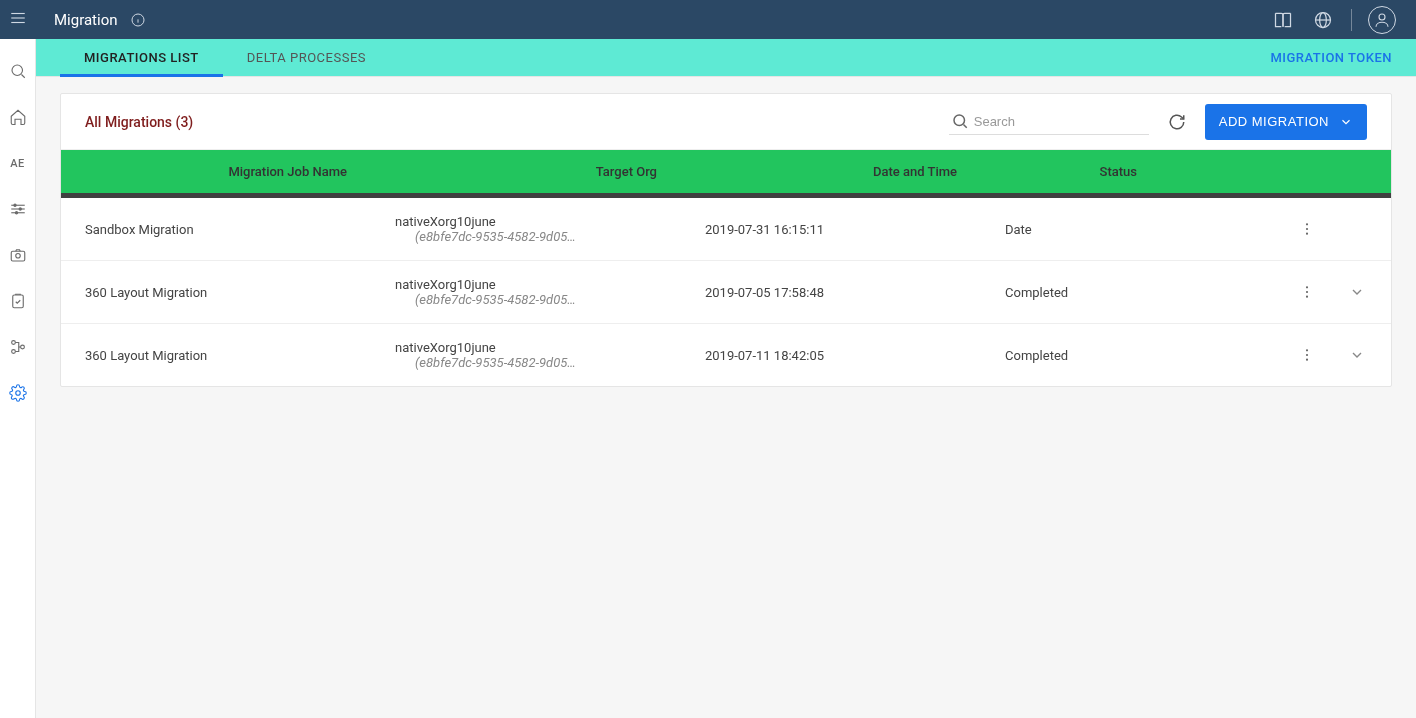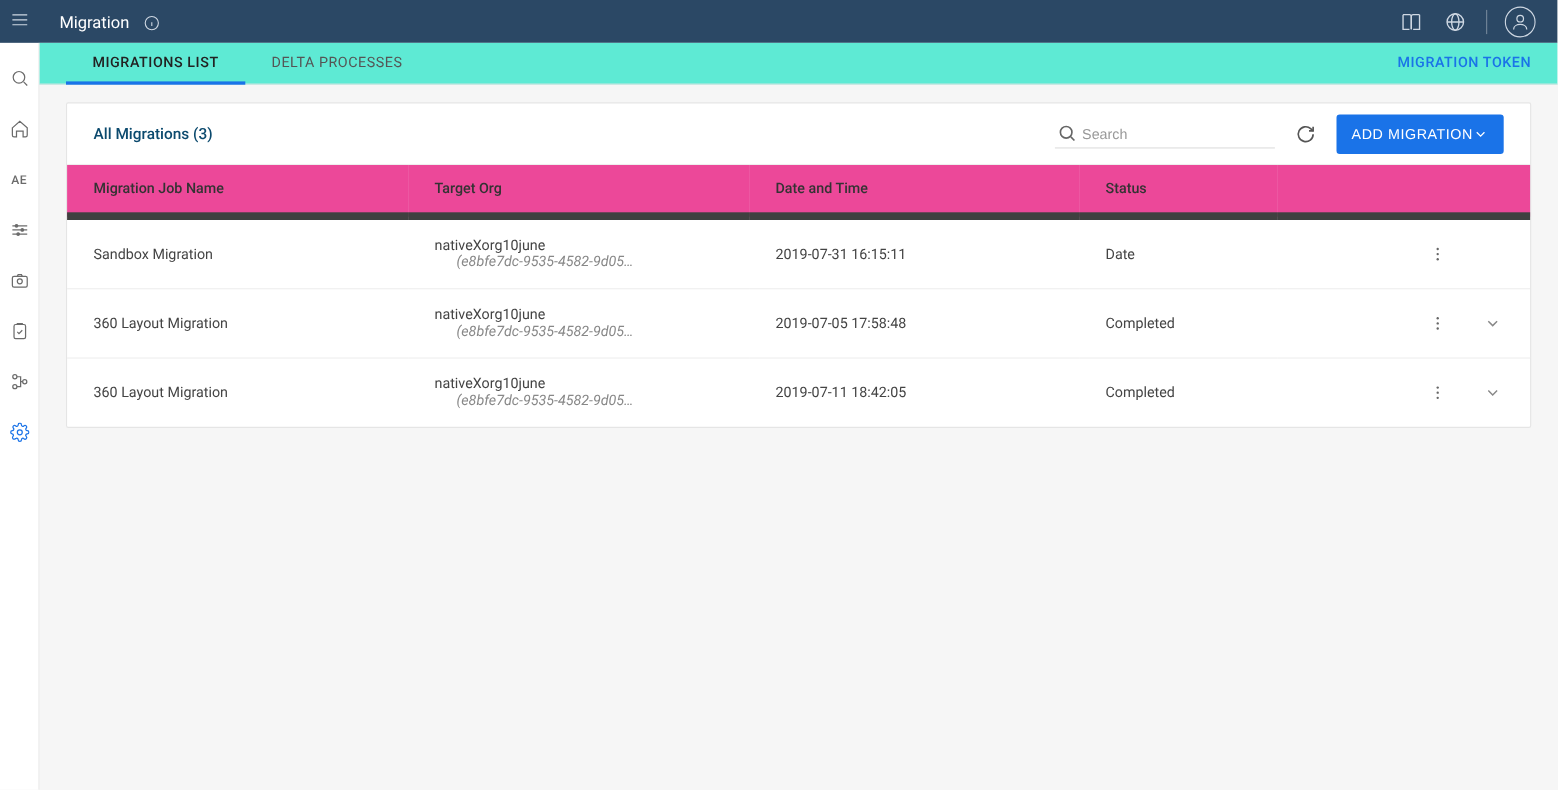--- a/index.html
+++ b/index.html
@@ -21,21 +21,21 @@
     align-items: center;
     justify-content: center;
     height: 100%;
   }
   .header-title {
     font-size: 15px;
     font-weight: 400;
     color: #fff;
     margin-left: 18px;
     display: flex;
-    align-items: flex-end;
+    align-items: center;
     gap: 12px;
   }
   .header-right {
     margin-left: auto;
     display: flex;
     align-items: center;
     gap: 16px;
     padding-right: 20px;
   }
   .header-right .icon-btn {
@@ -143,21 +143,21 @@
   }
   .card-header {
     display: flex;
     align-items: center;
     height: 56px;
     padding: 0 24px;
     border-bottom: 1px solid #eee;
   }
   .card-title {
     font-size: 14px;
-    color: #0c4a6e;
+    color: #7f1d1d;
     font-weight: 500;
   }
   .card-header-right {
     margin-left: auto;
     display: flex;
     align-items: center;
     gap: 18px;
   }
   .search-wrap {
     display: flex;
@@ -185,38 +185,39 @@
     background: #1a73e8;
     color: #fff;
     font-size: 13px;
     letter-spacing: 0.5px;
     border: none;
     border-radius: 3px;
     height: 36px;
     padding: 0 14px;
     display: flex;
     align-items: center;
+    gap: 10px;
     cursor: pointer;
     font-weight: 500;
   }
   .add-btn .chev { display: inline-flex; }
 
   
   .table {
     width: 100%;
     border-collapse: collapse;
   }
   .thead-row th {
-    text-align: left;
+    text-align: right;
     font-weight: 500;
     font-size: 13px;
     color: #333;
     padding: 14px 24px;
-    border-bottom: 7px solid #404040;
-    background: #ec4899;
+    border-bottom: 5px solid #404040;
+    background: #22c55e;
   }
   .tbody-row td {
     font-size: 13px;
     color: #444;
     padding: 16px 24px;
     border-bottom: 1px solid #eee;
     vertical-align: middle;
   }
   .tbody-row:last-child td { border-bottom: none; }
   .org-id {

